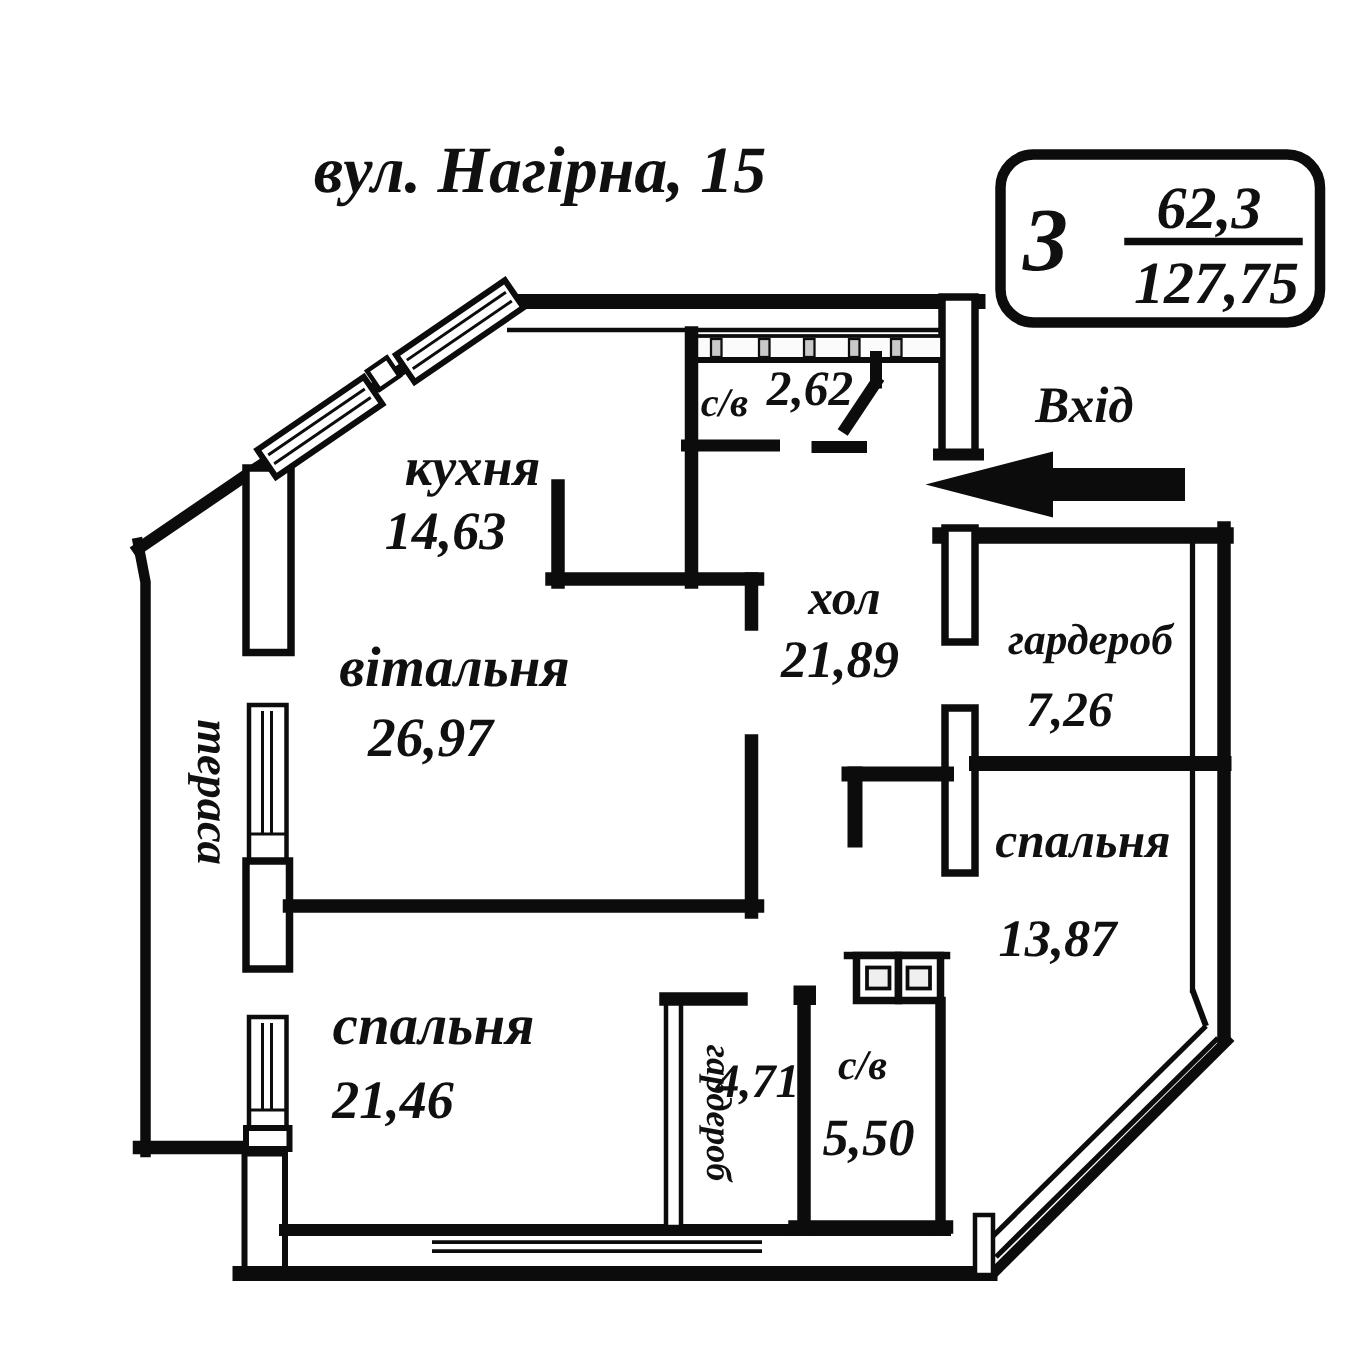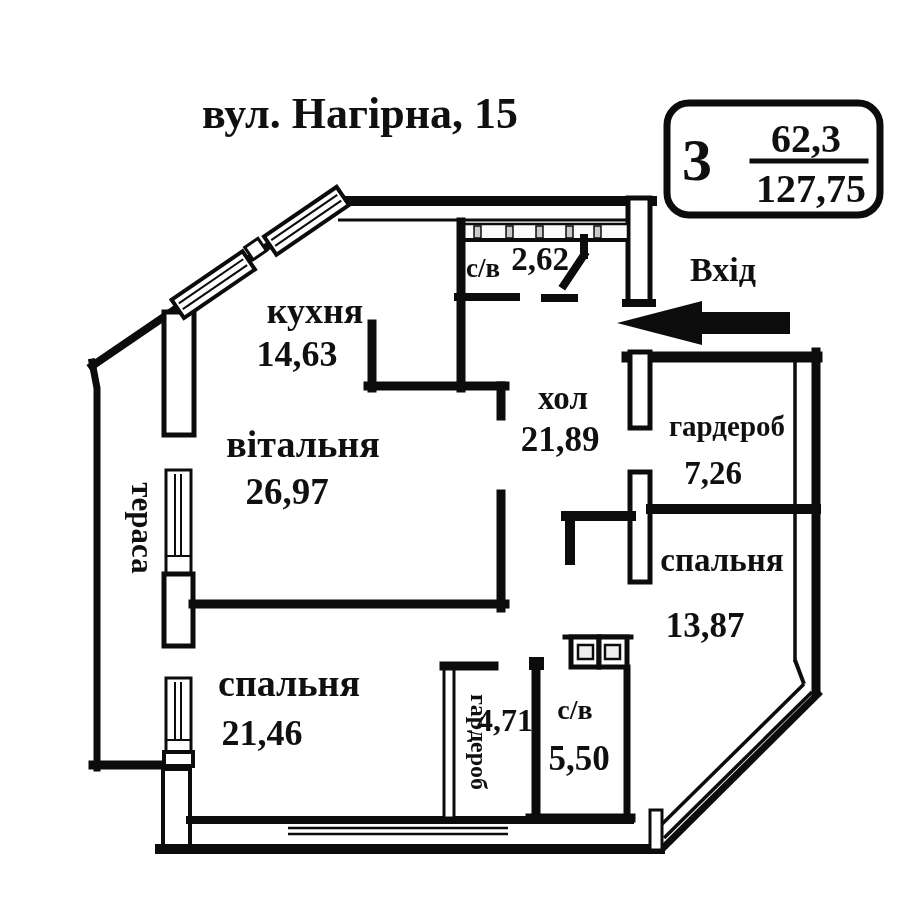--- a/index.html
+++ b/index.html
@@ -1,17 +1,17 @@
 <!DOCTYPE html>
 <html><head>
 <meta charset="utf-8">
 <style>
   html,body{margin:0;padding:0;background:#ffffff;}
   .page{position:relative;width:897px;height:900px;background:#ffffff;overflow:hidden;
-        font-family:"Liberation Serif","DejaVu Serif",serif;}
+        font-family:"Liberation Serif","DejaVu Serif",serif;font-style:italic;}
   svg{display:block}
   text{fill:#101010;font-family:"Liberation Serif","DejaVu Serif",serif;font-weight:bold;}
   .wall{stroke:#0c0c0c;fill:none;stroke-linecap:square;}
   .hollow{fill:#ffffff;stroke:#0c0c0c;}
   .thin{stroke:#0c0c0c;fill:none;}
 </style>
 </head>
 <body>
 
 <div class="page">

